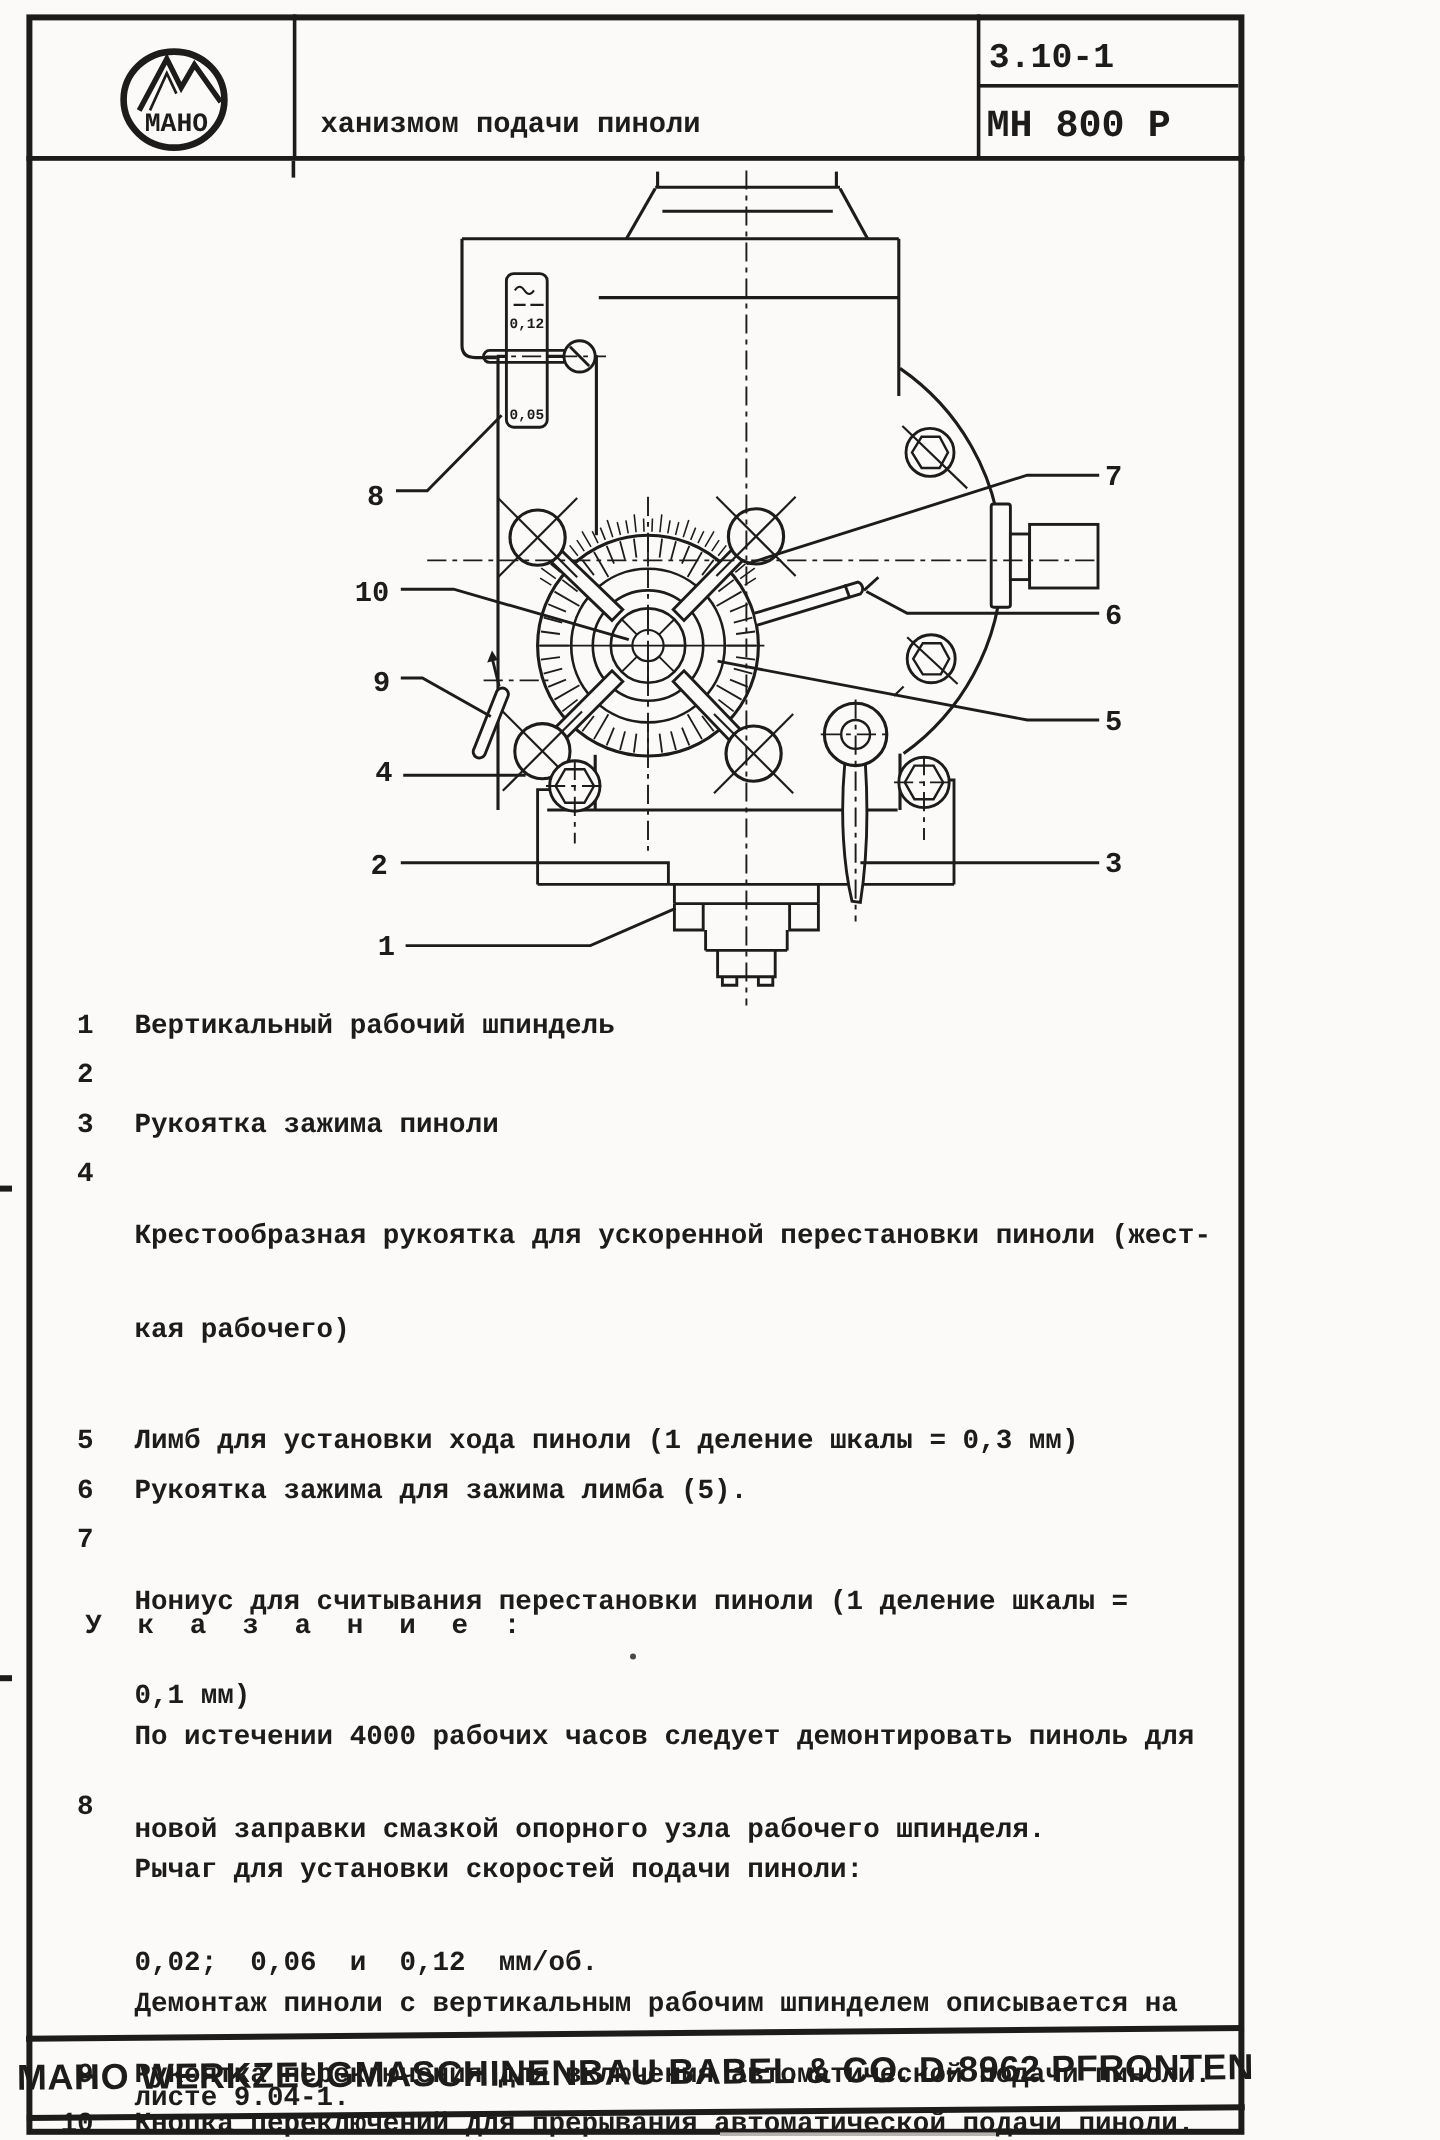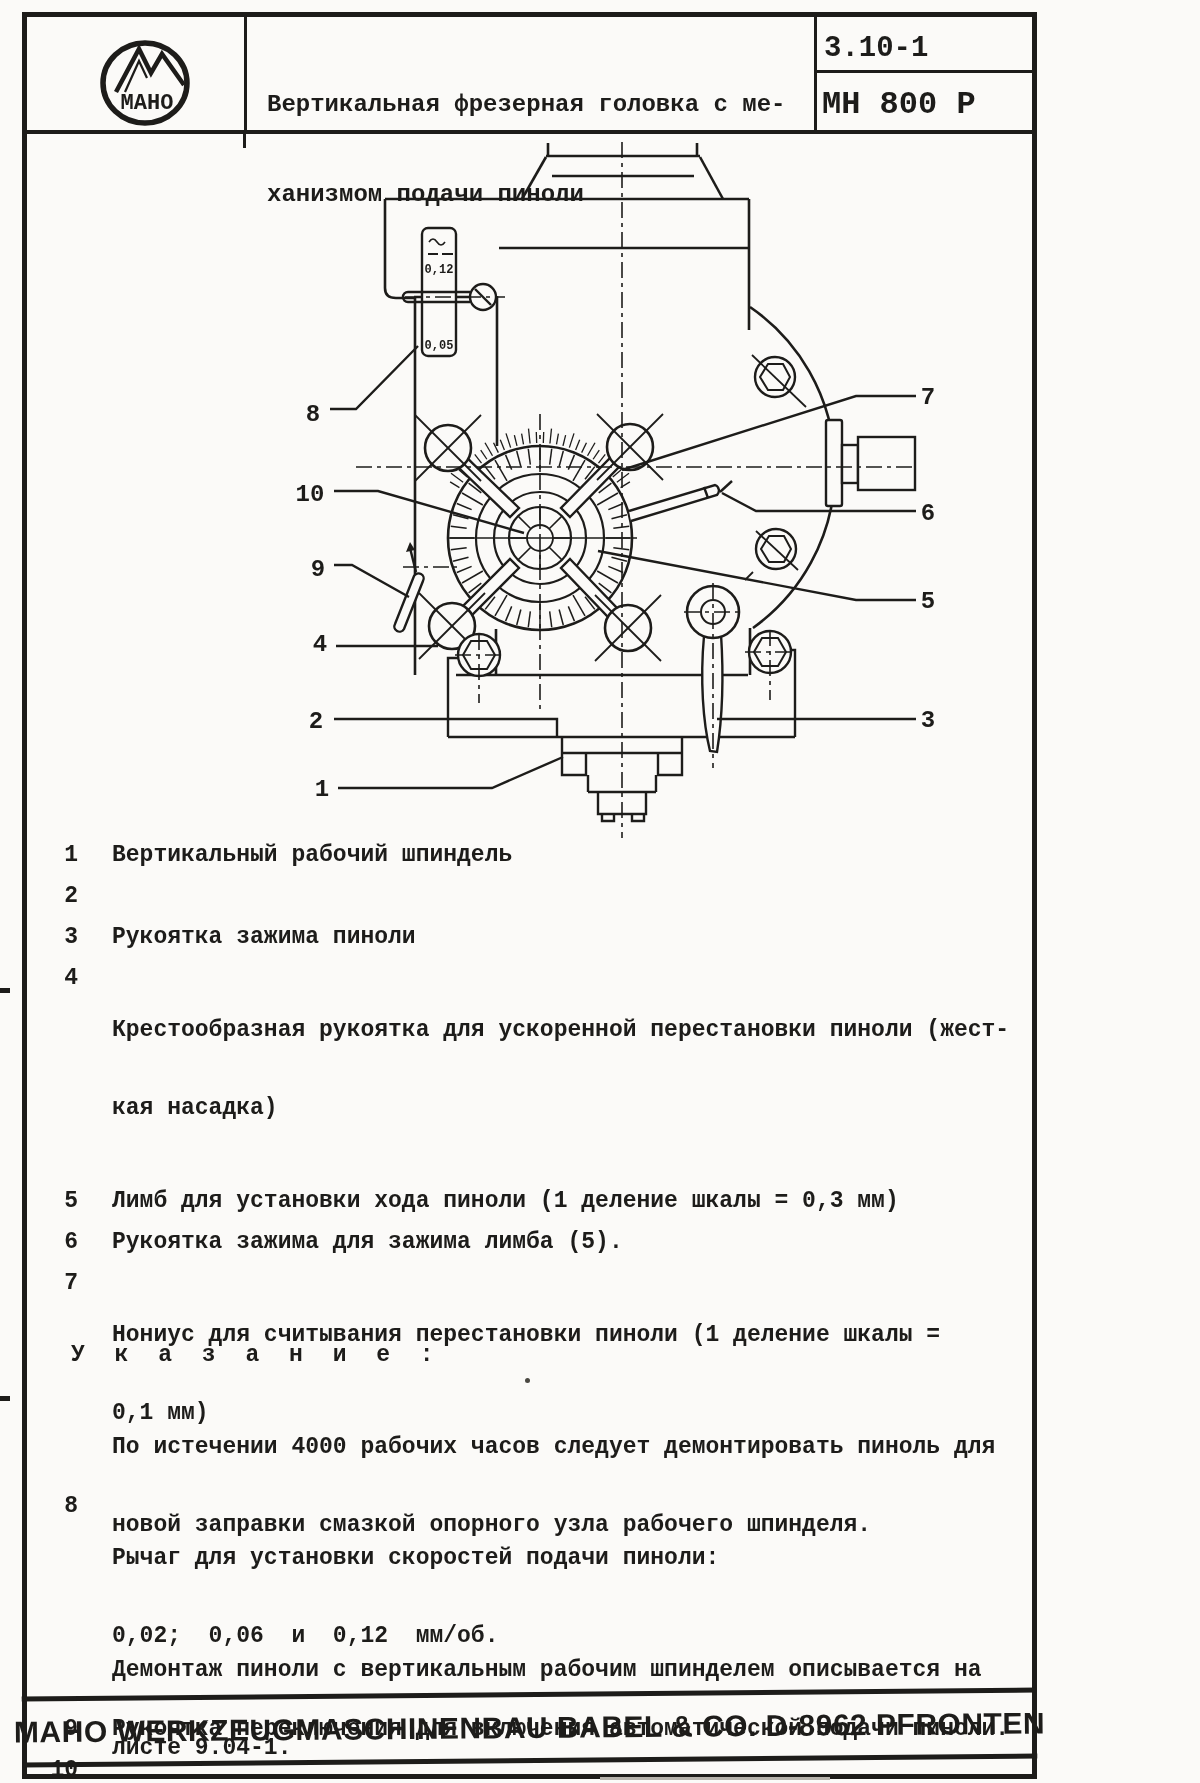--- a/index.html
+++ b/index.html
@@ -42,21 +42,20 @@
 
 <div class="abs page-border"></div>
 
 <div class="abs vline" style="left:244px;top:12px;height:121px;"></div>
 <div class="abs vline" style="left:814px;top:12px;height:121px;"></div>
 <div class="abs hline" style="left:816px;top:70px;width:216px;"></div>
 <div class="abs hline" style="left:22px;top:130px;width:1015px;height:4px;"></div>
 <div class="abs vline" style="left:243px;top:134px;height:14px;"></div>
 
 <div class="abs title-block">
-  <div>Вертикальная фрезерная головка с ме-</div>
   <div>ханизмом подачи пиноли</div>
 </div>
 <div class="abs doc-number">3.10-1</div>
 <div class="abs machine-model">MH 800 P</div>
 
 <svg class="abs" style="left:0;top:0;" width="1200" height="1783" viewBox="0 0 1200 1783">
 
   <g stroke="#1d1c1a" fill="none">
     <ellipse cx="145" cy="83" rx="42" ry="40" stroke-width="5.5"></ellipse>
     <path d="M116,92 L139,49 L151,73 L162,54 L184,85" stroke-width="4.5"></path>
@@ -330,21 +329,21 @@
     <div class="legend-num">2</div>
   </div>
   <div class="legend-item">
     <div class="legend-num">3</div>
     <div class="legend-lines"><div>Рукоятка зажима пиноли</div></div>
   </div>
   <div class="legend-item">
     <div class="legend-num">4</div>
     <div class="legend-lines">
       <div>Крестообразная рукоятка для ускоренной перестановки пиноли (жест-</div>
-      <div>кая насадка)</div>
+      <div>кая рабочего)</div>
     </div>
   </div>
   <div class="legend-item">
     <div class="legend-num">5</div>
     <div class="legend-lines"><div>Лимб для установки хода пиноли (1 деление шкалы = 0,3 мм)</div></div>
   </div>
   <div class="legend-item">
     <div class="legend-num">6</div>
     <div class="legend-lines"><div>Рукоятка зажима для зажима лимба (5).</div></div>
   </div>
@@ -361,20 +360,21 @@
       <div>Рычаг для установки скоростей подачи пиноли:</div>
       <div>0,02;  0,06  и  0,12  мм/об.</div>
     </div>
   </div>
   <div class="legend-item">
     <div class="legend-num">9</div>
     <div class="legend-lines"><div>Рукоятка переключения для включения автоматической подачи пиноли.</div></div>
   </div>
   <div class="legend-item">
     <div class="legend-num">10</div>
+    <div class="legend-lines"><div>Кнопка переключений для прерывания автоматической подачи пиноли.</div></div>
   </div>
 </div>
 
 <div class="abs note">
   <div class="note-heading">У к а з а н и е :</div>
   <div class="note-para">
     <div>По истечении 4000 рабочих часов следует демонтировать пиноль для</div>
     <div>новой заправки смазкой опорного узла рабочего шпинделя.</div>
   </div>
   <div class="note-para">

